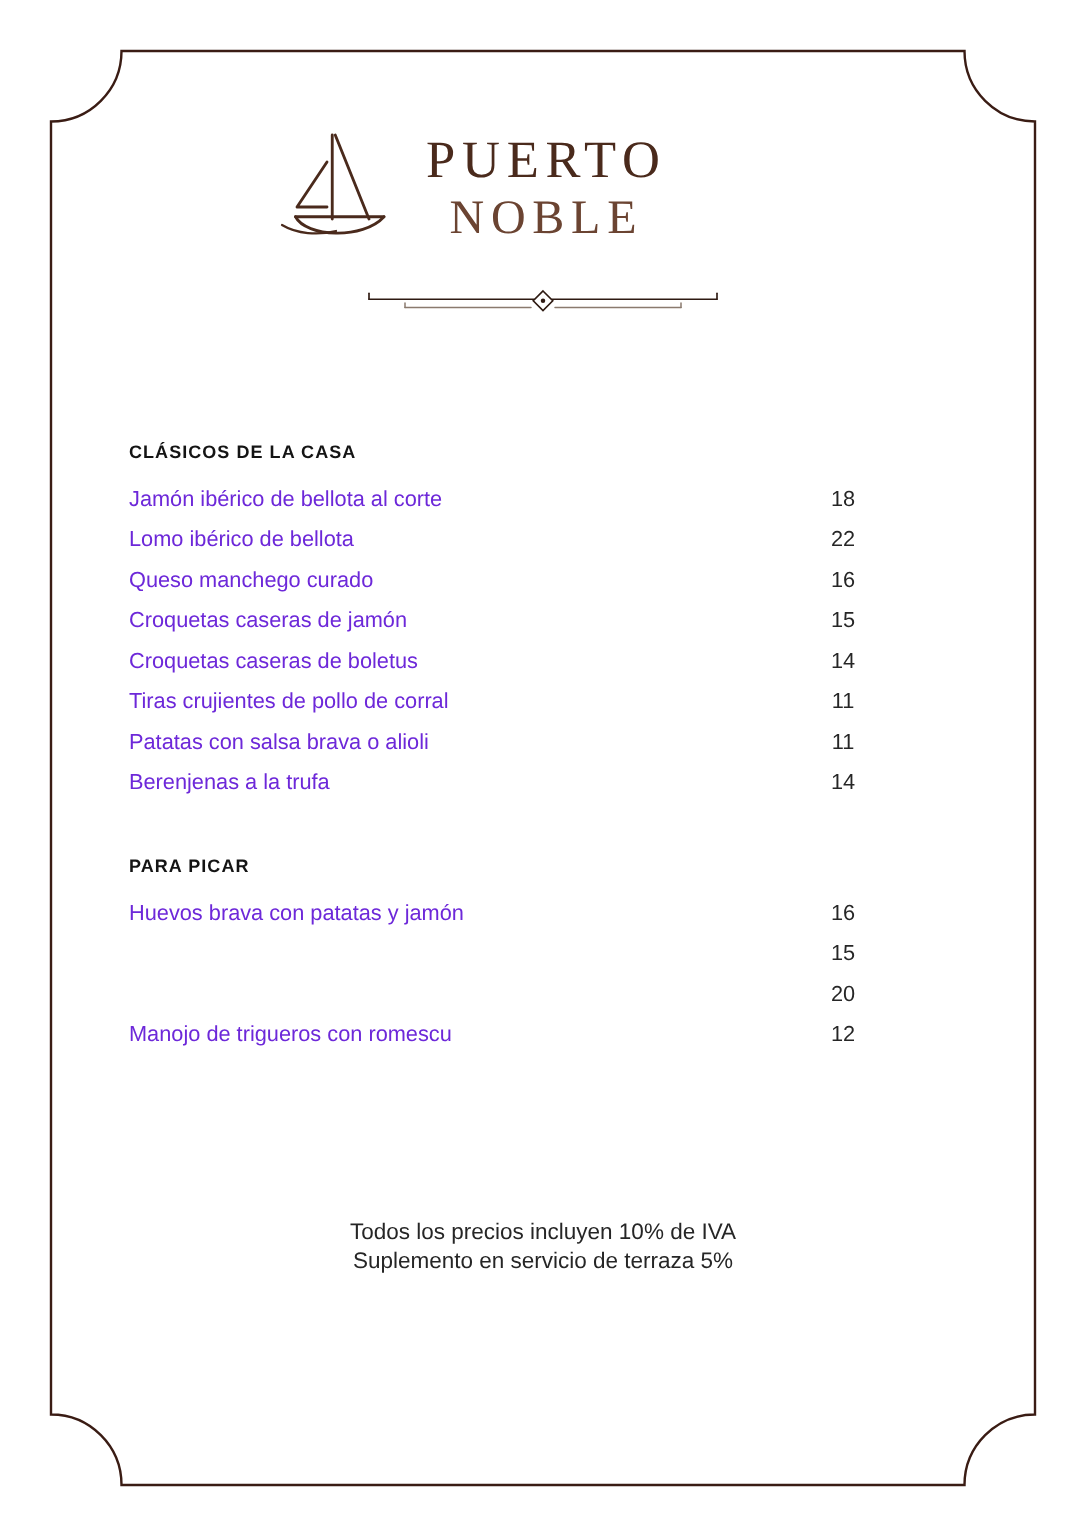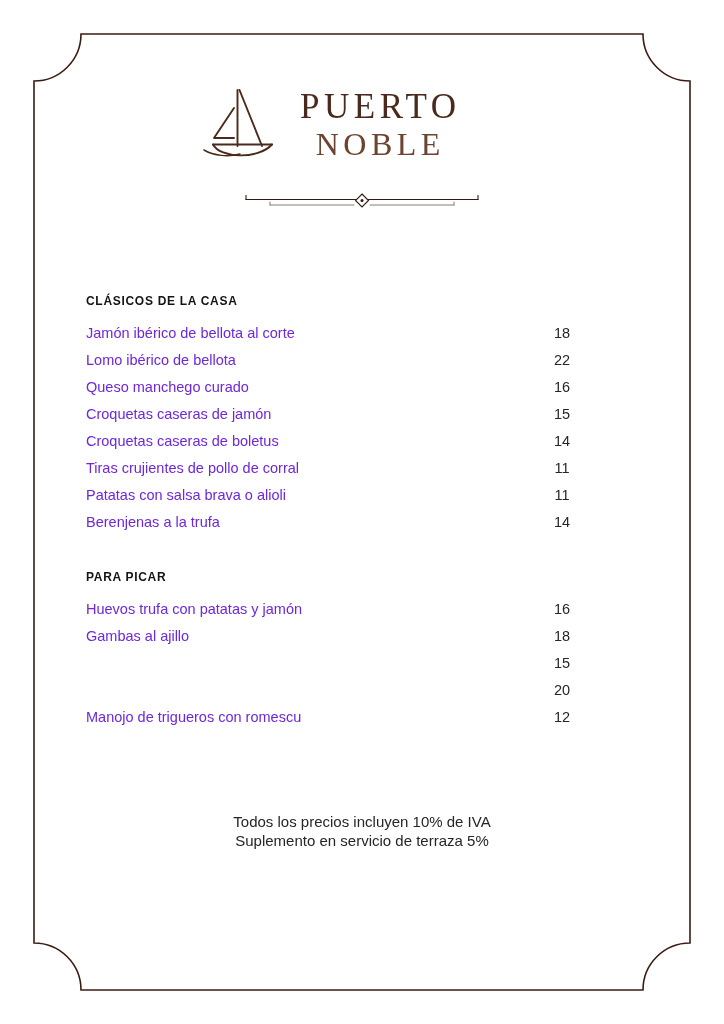--- a/index.html
+++ b/index.html
@@ -30,21 +30,20 @@
     pointer-events: none;
   }
 
   
   #header {
     position: absolute;
     left: 0;
     top: 84px;
     width: 628px;
     text-align: center;
-    padding-left: 16px;
   }
   #logo-lockup {
     display: flex;
     align-items: flex-start;
     justify-content: center;
     gap: 14px;
   }
   #boat-icon {
     width: 82px;
     height: 78px;
@@ -250,28 +249,23 @@
         <span class="item-name">Berenjenas a la trufa</span>
         <span class="item-spacer"></span>
         <span class="item-price">14</span>
       </div>
     </div>
 
     <div class="section">
       <div class="section-title">PARA PICAR</div>
 
       <div class="menu-row">
-        <span class="item-name">Huevos trufa con patatas y jamón</span>
+        <span class="item-name">Huevos brava con patatas y jamón</span>
         <span class="item-spacer"></span>
         <span class="item-price">16</span>
-      </div>
-      <div class="menu-row">
-        <span class="item-name">Gambas al ajillo</span>
-        <span class="item-spacer"></span>
-        <span class="item-price">18</span>
       </div>
       <div class="menu-row">
         <span class="item-spacer"></span>
         <span class="item-price">15</span>
       </div>
       <div class="menu-row">
         <span class="item-spacer"></span>
         <span class="item-price">20</span>
       </div>
       <div class="menu-row">

